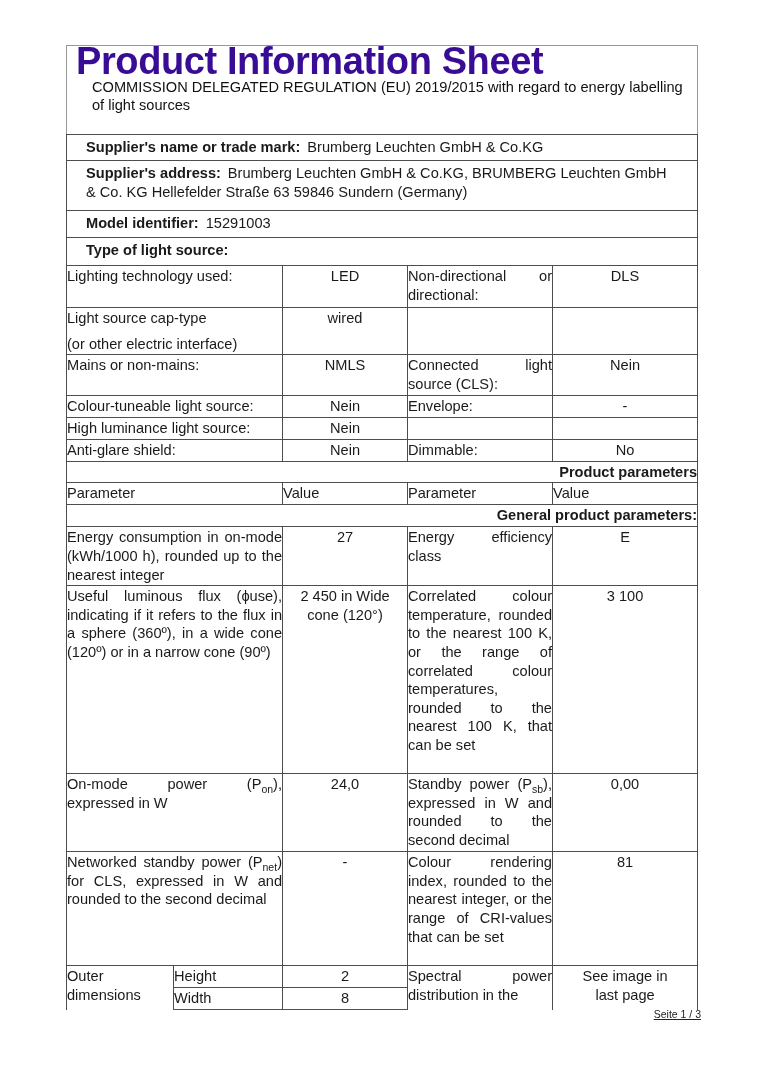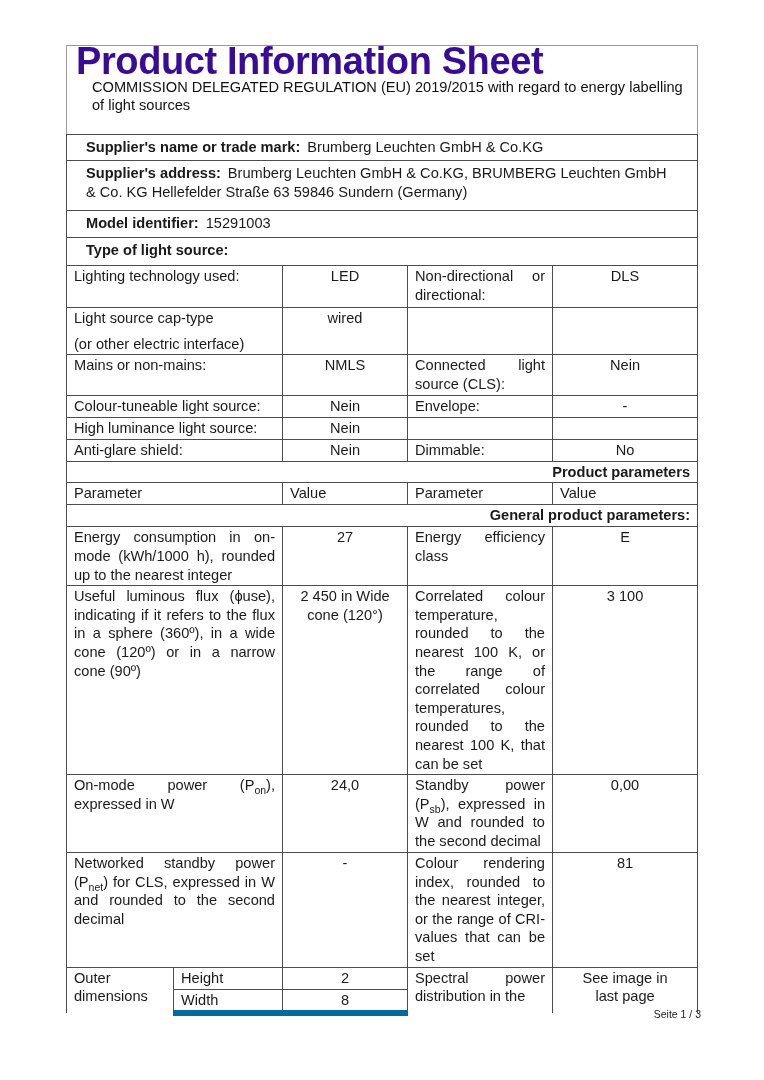--- a/index.html
+++ b/index.html
@@ -8,39 +8,39 @@
     width:764px; height:1080px; background:#ffffff; position:relative;
     font-family:"Liberation Sans", sans-serif; color:#1a1a1a;
     overflow:hidden;
   }
   table.sheet {
     position:absolute; left:66px; top:45px; width:631px;
     border-collapse:collapse; table-layout:fixed;
   }
   td {
     border:1px solid #4d4d4d; vertical-align:top;
-    padding:1px 7px; font-size:14.6px; line-height:18.6px;
+    padding:1px 0; font-size:14.6px; line-height:18.6px;
   }
   td.title-cell { padding:6px 9px 4px 9px; border-color:#989898; border-bottom-color:#4d4d4d; }
   .doc-title { font-size:38px; font-weight:bold; letter-spacing:-0.4px; margin:0 0 7px 0; }
   .doc-subtitle { font-size:14.6px; line-height:18.6px; color:#111;margin-left:16px; }
   td.info-cell { padding:3px 19px; }
   .lbl { font-weight:bold; }
   .inline-val { margin-left:7px; }
   .just { text-align:justify; }
   .center { text-align:center; }
   .sechead { font-weight:bold; text-align:right; }
   sub { font-size:10.5px; line-height:0; }
   .gap-line { margin-top:7px; }
   .narrow { max-width:92px; margin:0 auto; }
   td.no-bottom { border-bottom:none;margin-left:12px; }
-  td.bb { border-bottom:6px solid #0369a1;margin-left:32px; }
+  td.bb { border-bottom:1px solid #0369a1;margin-left:32px; }
   .footer {
     position:absolute; top:1008px; right:63px;
-    font-size:10.5px; color:#222; font-family:"Liberation Sans", sans-serif;
+    font-size:10.5px; color:#222; font-family:"Liberation Sans", sans-serif;text-decoration:underline;
   }
 </style>
 </head>
 <body>
 
 <table class="sheet">
   <colgroup>
     <col style="width:107px">
       <col style="width:109px">
       <col style="width:125px">

